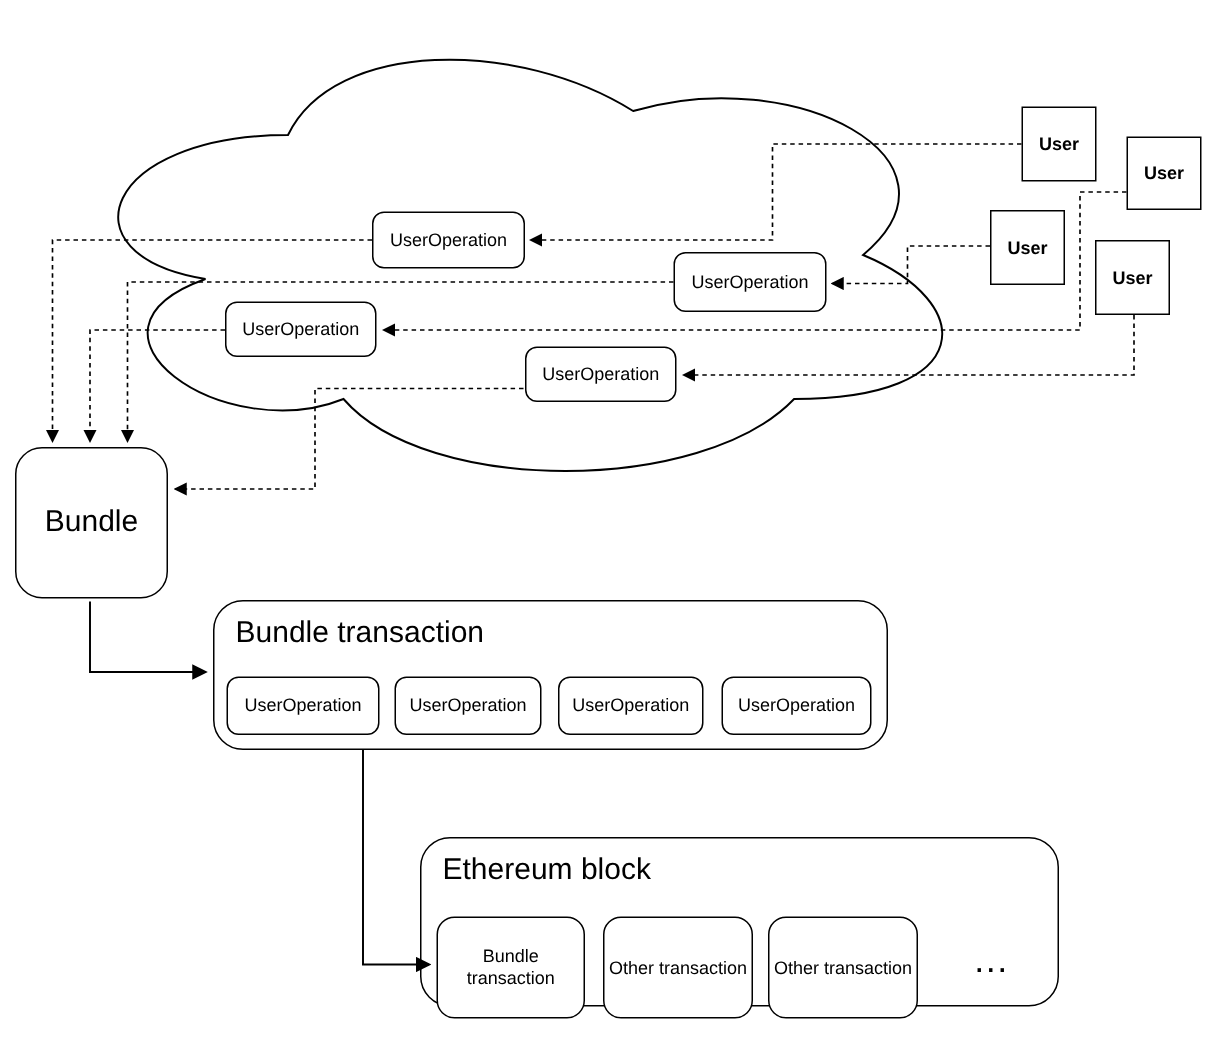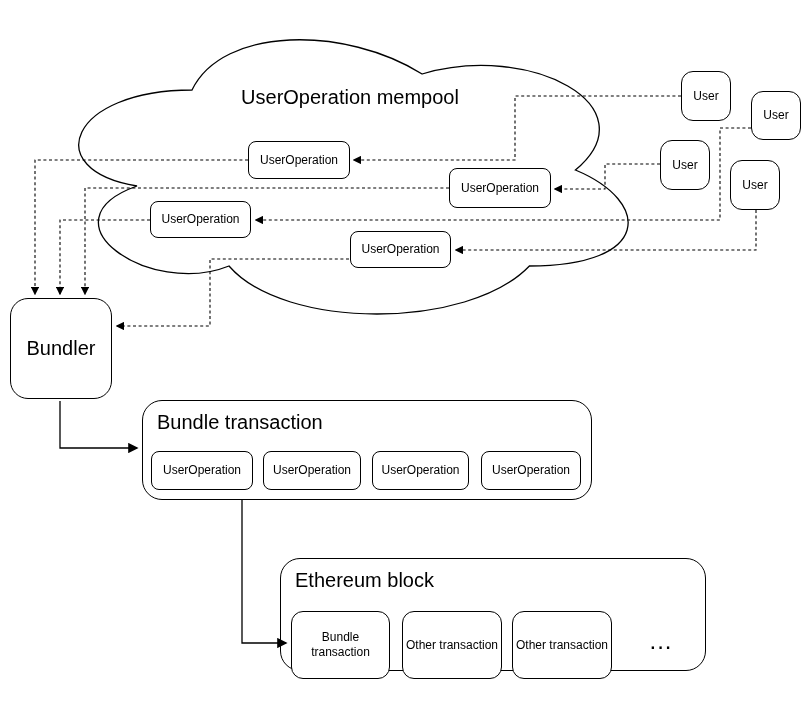--- a/index.html
+++ b/index.html
@@ -19,21 +19,21 @@
   .conn{fill:none;stroke:var(--stroke);stroke-width:1.1;}
   .dashed{stroke-dasharray:3,2.6;}
   .solid{stroke-width:1.3;}
   .arrowhead{fill:var(--stroke);}
   .box{
     position:absolute;z-index:2;box-sizing:border-box;
     border:1.2px solid var(--stroke);border-radius:8px;background:var(--background);
     display:flex;align-items:center;justify-content:center;
     font-size:12px;line-height:1.25;text-align:center;
   }
-  .user{border-radius:12px;}
+  .user{border-radius:0;font-weight:bold;}
   .bundler{border-radius:18px;font-size:20px;}
   .container{
     position:absolute;z-index:2;box-sizing:border-box;
     border:1.2px solid var(--stroke);border-radius:20px;background:var(--background);padding-left:44px;
   }
   .container-title{position:absolute;left:14px;top:10px;font-size:20px;white-space:nowrap;}
   .inner{border-radius:12px;}
   .mempool-title{
     position:absolute;z-index:2;left:237px;top:86px;width:226px;
     font-size:20px;text-align:center;white-space:nowrap;
@@ -47,33 +47,32 @@
 <body>
 
 <div class="canvas">
 
   <svg id="cloud-layer" class="layer" width="811" height="701" viewBox="0 0 811 701">
     <path class="cloud" d="M192 90 C69.7 90 39 170 137 186 C39 221 149.3 298 229 266
          C284.2 330 468.1 330 529.4 266 C652 266 652 202 575.4 170
          C652 106 529.4 42 422.1 74 C345.5 26 222.9 26 192 90 Z"></path>
   </svg>
 
-  <div class="mempool-title">UserOperation mempool</div>
 
   <div class="box" style="left:248px;top:141px;width:102px;height:38px;">UserOperation</div>
   <div class="box" style="left:449px;top:168px;width:102px;height:40px;">UserOperation</div>
   <div class="box" style="left:150px;top:201px;width:101px;height:37px;">UserOperation</div>
   <div class="box" style="left:350px;top:231px;width:101px;height:37px;">UserOperation</div>
 
   <div class="box user" style="left:681px;top:71px;width:50px;height:50px;">User</div>
   <div class="box user" style="left:751px;top:91px;width:50px;height:49px;">User</div>
   <div class="box user" style="left:660px;top:140px;width:50px;height:50px;">User</div>
   <div class="box user" style="left:730px;top:160px;width:50px;height:50px;">User</div>
 
-  <div class="box bundler" style="left:10px;top:298px;width:102px;height:101px;">Bundler</div>
+  <div class="box bundler" style="left:10px;top:298px;width:102px;height:101px;">Bundle</div>
 
   <div class="container" style="left:142px;top:400px;width:450px;height:100px;">
     <div class="container-title">Bundle transaction</div>
     <div class="box" style="left:8px;top:50px;width:102px;height:39px;">UserOperation</div>
     <div class="box" style="left:120px;top:50px;width:98px;height:39px;">UserOperation</div>
     <div class="box" style="left:229px;top:50px;width:97px;height:39px;">UserOperation</div>
     <div class="box" style="left:338px;top:50px;width:100px;height:39px;">UserOperation</div>
   </div>
 
   <div class="container" style="left:280px;top:558px;width:426px;height:113px;">

